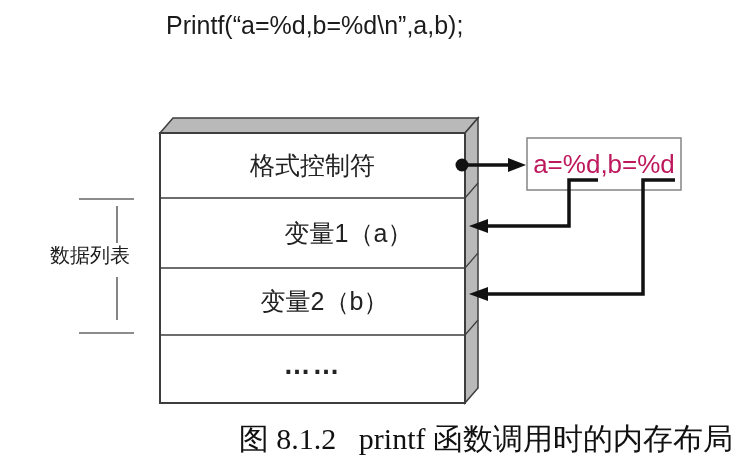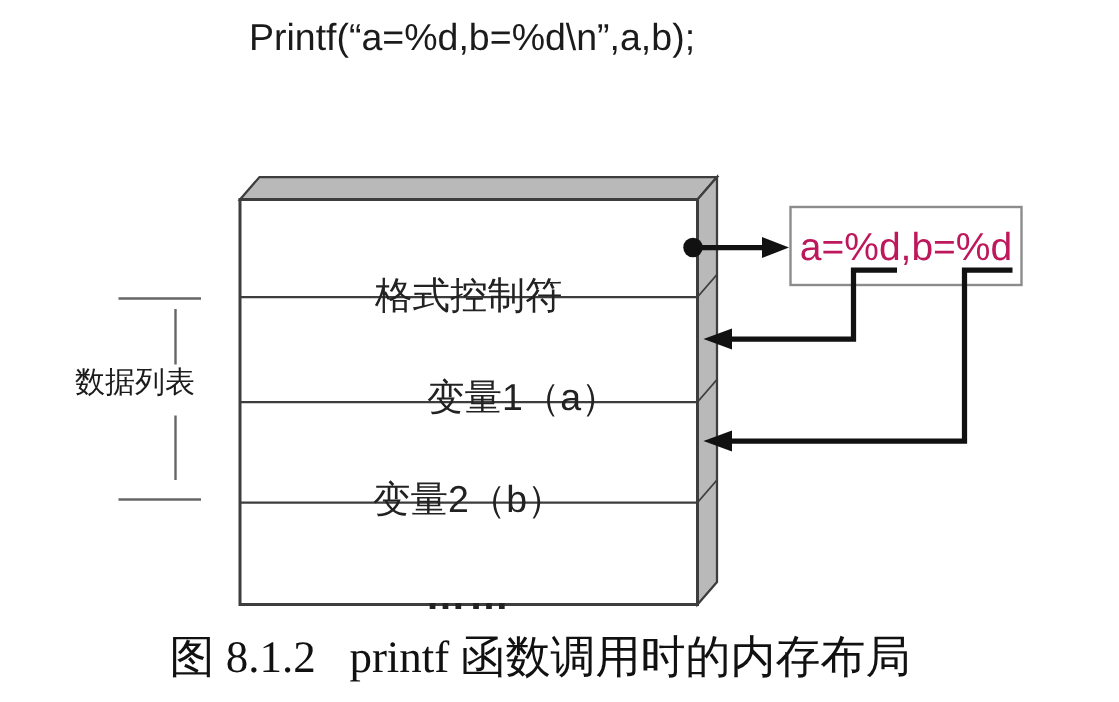--- a/index.html
+++ b/index.html
@@ -31,47 +31,46 @@
     top: 13px;
     font-size: 25px;
     letter-spacing: 0px;
   }
   .row-label {
     left: 160px;
     width: 305px;
     text-align: center;
     font-size: 25px;
     color: #222222;
-    margin-top: 32px;
   }
   .row-1 { top: 153px; }
   .row-2 { top: 221px; padding-left: 36px; }
-  .row-3 { top: 289px; }
+  .row-3 { top: 289px; padding-left: 12px; }
   .row-4 { top: 352px; font-weight: bold; font-size: 27px; letter-spacing: 2px; }
   .side-label {
     left: 28px;
     top: 245px;
     width: 124px;
     text-align: center;
     font-size: 20px;
     color: #1b1b1b;
   }
   .ref-box-text {
     left: 527px;
     top: 151px;
     width: 154px;
     text-align: center;
     font-size: 26px;
     color: #be185d;
   }
   .caption {
-    left: 0px;
+    left: 13px;
     top: 424px;
     width: 720px;
-    text-align: center;
+    text-align: right;
     font-size: 30px;
     font-family: "Liberation Serif", serif;
     color: #111111;
   }
 </style>
 </head>
 <body>
 
 <div class="figure">
 

